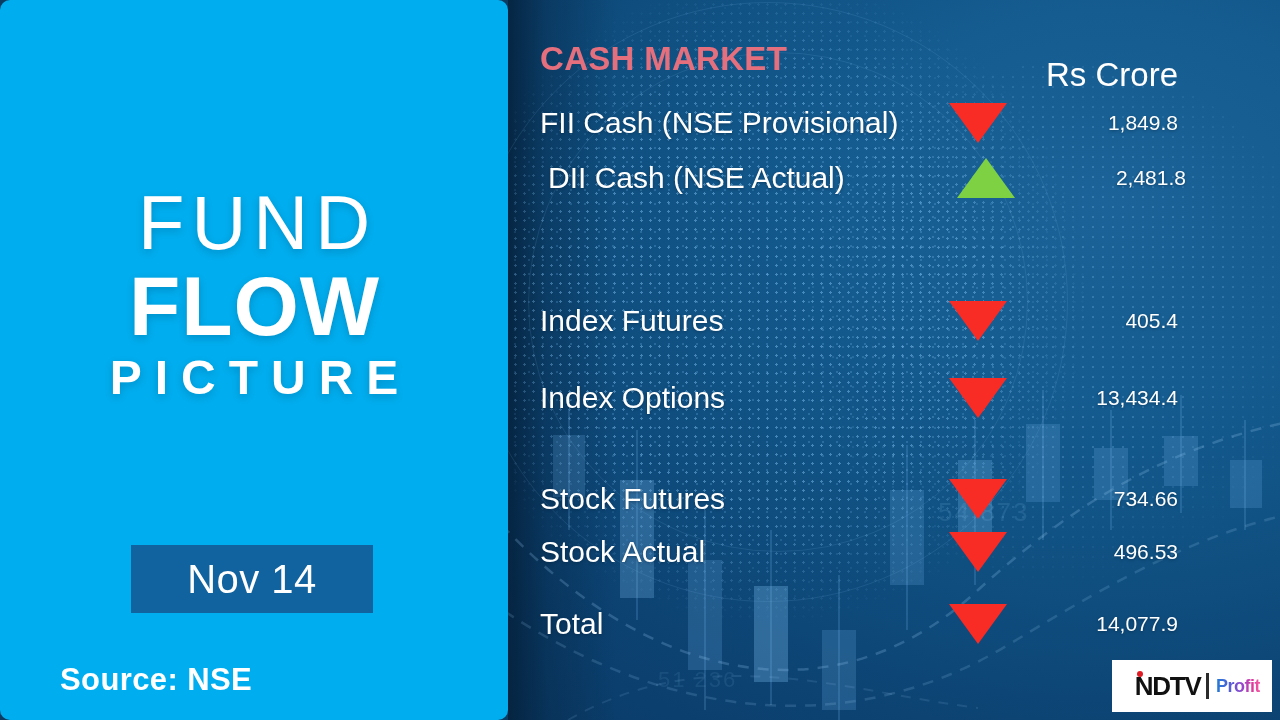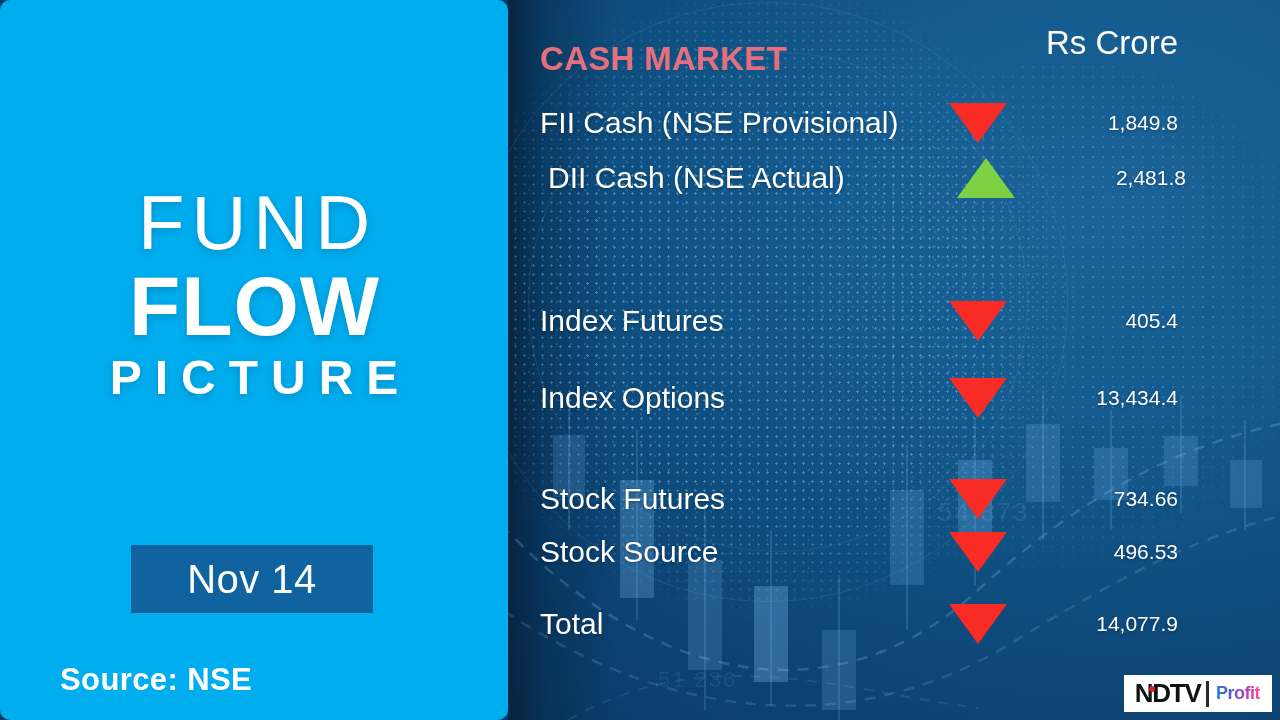--- a/index.html
+++ b/index.html
@@ -132,31 +132,31 @@
     white-space:nowrap;
     text-shadow:0 1px 3px rgba(0,30,55,.45);
   }
 
   .section-title{
     position:absolute; left:32px; top:40px;
     color:#E66F7E; font-size:33px; font-weight:700;
     letter-spacing:.3px;
   }
   .unit-title{
-    position:absolute; right:102px; top:24px;
+    position:absolute; right:102px; top:56px;
     color:#ffffff; font-size:33px; font-weight:400;
   }
 
   
   .logo{
     position:absolute; right:8px; bottom:8px;
     background:#ffffff;
-    padding:5px 12px 5px 12px;
+    padding:5px 12px 5px 24px;
     display:flex; align-items:center; gap:7px;
-    height:37px;
+    height:52px;
   }
   .logo-ndtv{
     font-size:25px; font-weight:700; color:#111111;
     letter-spacing:-1.2px; position:relative;
     font-family:"Liberation Sans", sans-serif;
     transform:scaleX(1.04);
   }
   .logo-dot{
     position:absolute; left:25px; top:11px;
     width:6px;height:6px;border-radius:50%;
@@ -281,21 +281,21 @@
 
       <div class="row" style="top:473px;">
         <div class="label">Stock Futures</div>
         <div class="arrow-cell">
           <div class="tri-down"></div>
         </div>
         <div class="value">734.66</div>
       </div>
 
       <div class="row" style="top:526px;">
-        <div class="label">Stock Source</div>
+        <div class="label">Stock Actual</div>
         <div class="arrow-cell">
           <div class="tri-down"></div>
         </div>
         <div class="value">496.53</div>
       </div>
 
       <div class="row" style="top:598px;">
         <div class="label">Total</div>
         <div class="arrow-cell">
           <div class="tri-down"></div>

